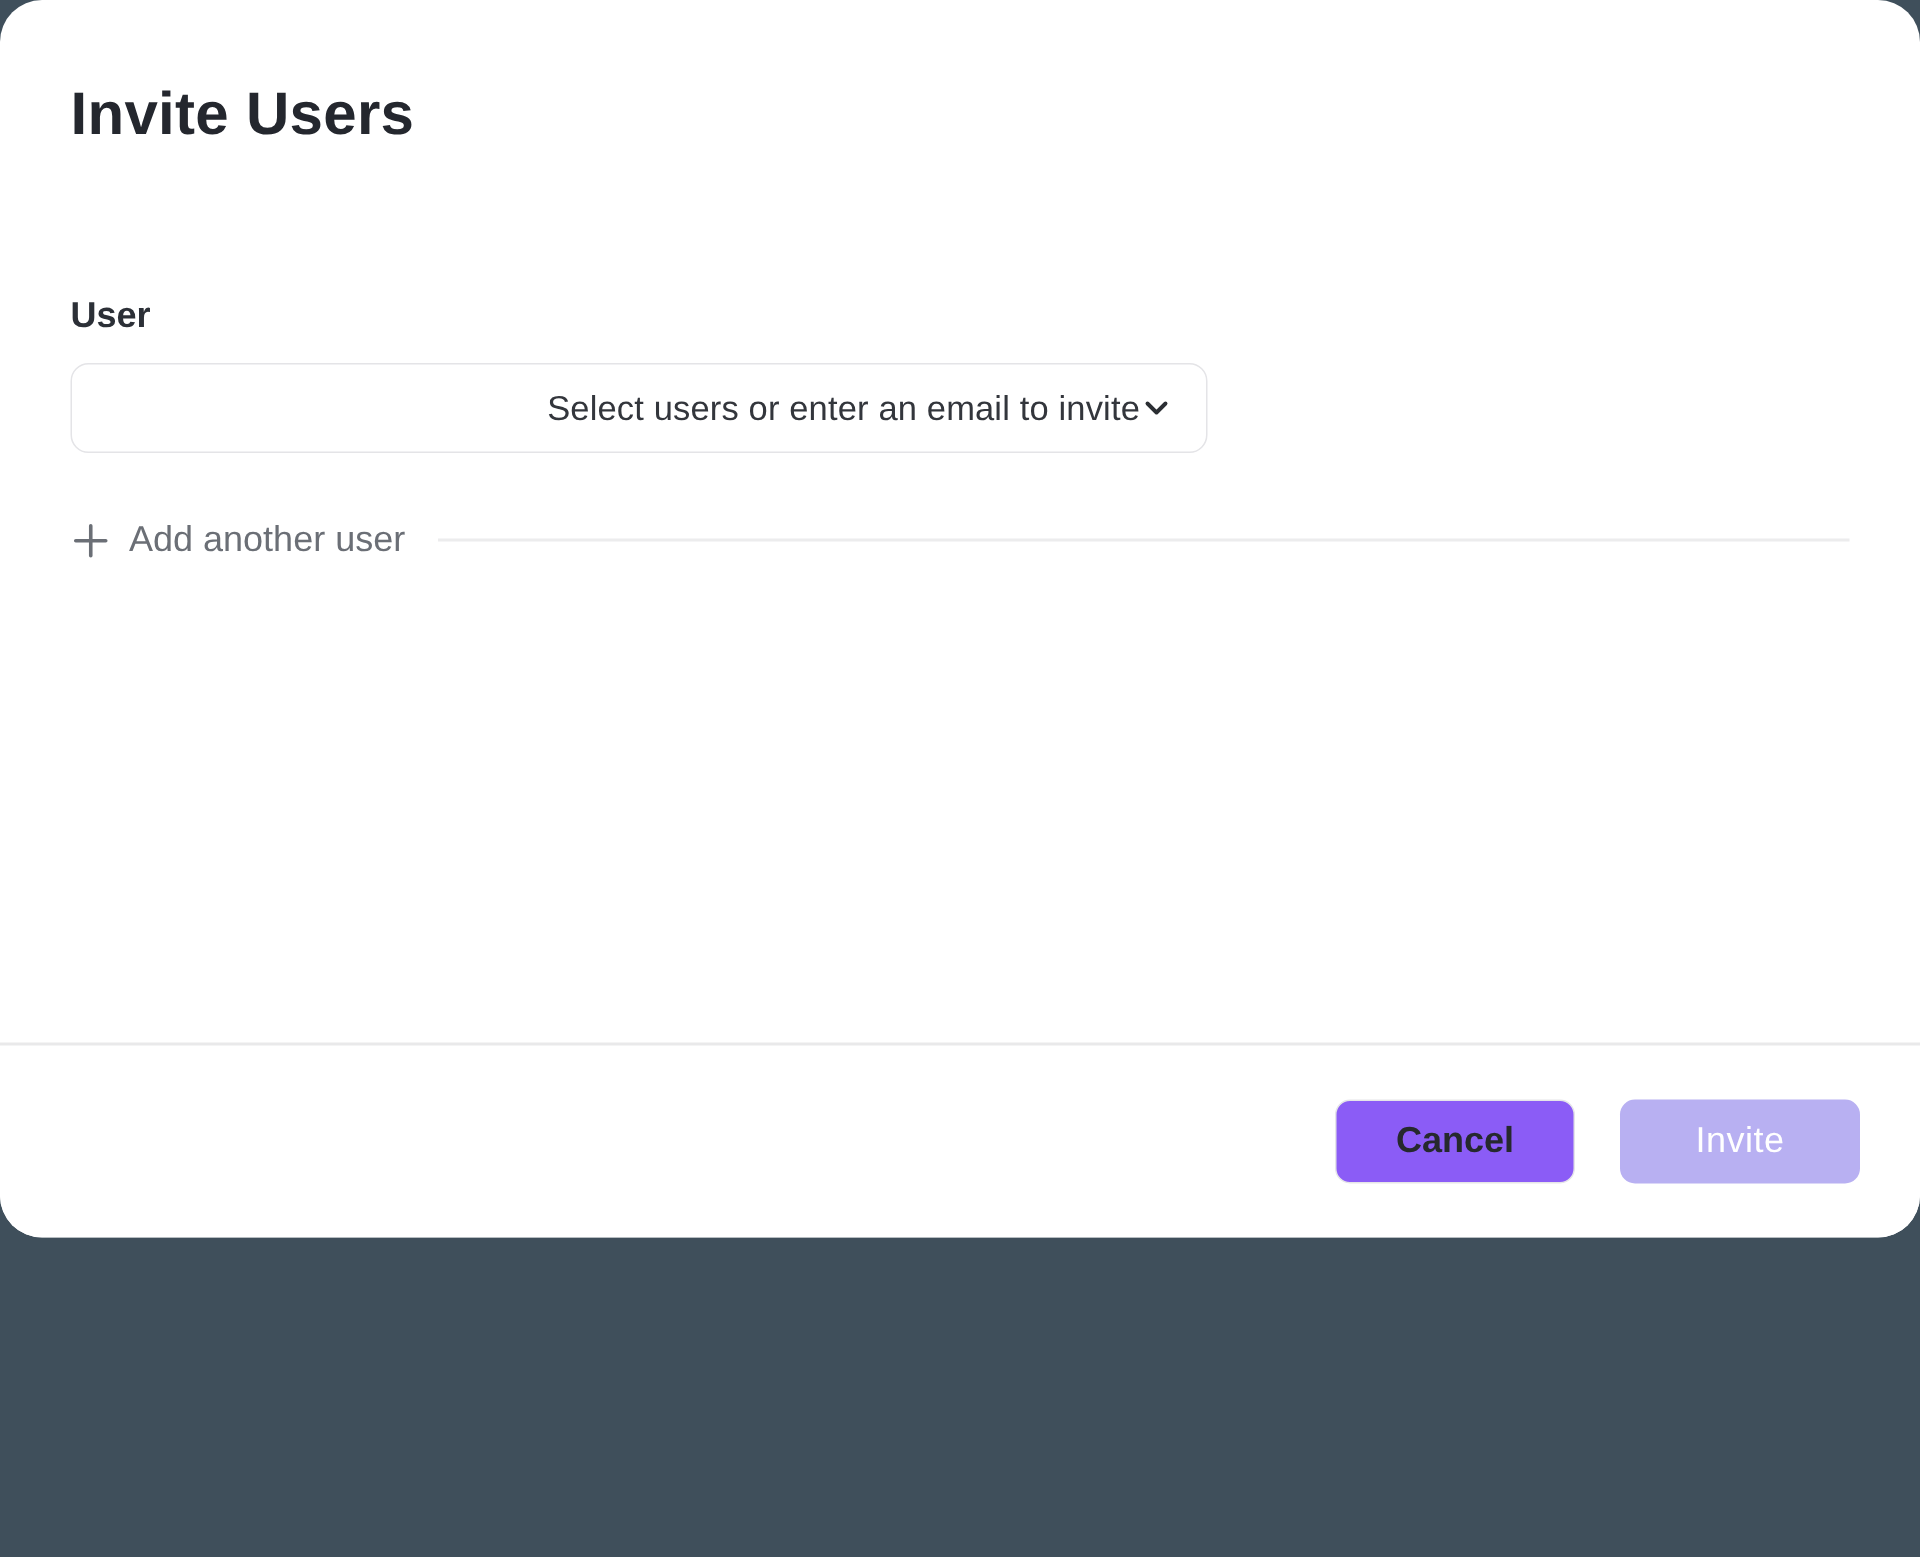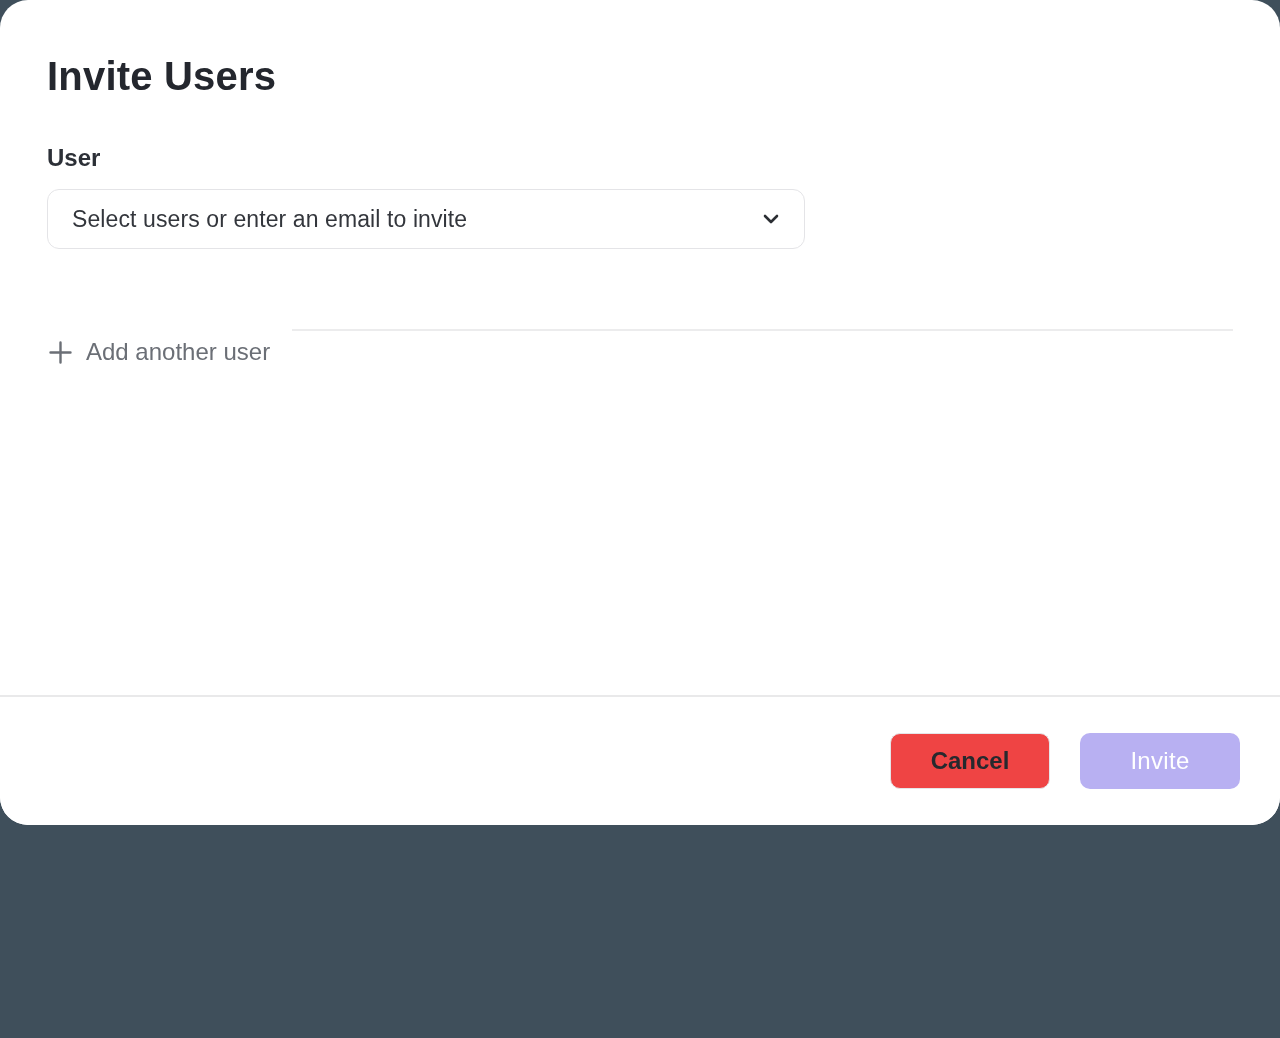--- a/index.html
+++ b/index.html
@@ -36,40 +36,40 @@
     margin-top:52px;
     font-size:40px;
     line-height:48px;
     font-weight:700;
     letter-spacing:0.2px;
     color:var(--title);
   }
   .form-row{
     display:flex;
     gap:42px;
-    margin-top:43px;
+    margin-top:96px;
   }
   .field{display:flex;flex-direction:column;}
   .field-user{width:758px;}
   .field-role{width:280px;}
   .label{
     font-size:24px;
     line-height:30px;
     font-weight:700;
     color:var(--label);
     margin-bottom:16px;
   }
   .select{
     height:60px;
     border:1px solid var(--select-border);
     border-radius:12px;
     background:#fff;
     display:flex;
     align-items:center;
-    justify-content:space-between;
+    justify-content:flex-end;
     padding:0 22px 0 24px;
     cursor:pointer;
   }
   .select-text{
     font-size:23px;
     color:var(--select-text);
     letter-spacing:0.1px;
     white-space:nowrap;
     overflow:hidden;
   }
@@ -83,21 +83,20 @@
     display:flex;
     align-items:center;
     gap:12px;
     background:none;
     border:none;
     cursor:pointer;
     font-family:inherit;
     font-size:24px;
     color:var(--muted);
     padding:0;
-    margin-top:45px;
   }
   .plus{display:flex;align-items:center;color:var(--muted);}
   .add-divider{
     flex:1;
     height:2px;
     background:var(--divider);
     margin-left:22px;
   }
   .footer{
     position:absolute;
@@ -117,21 +116,21 @@
     border-radius:10px;
     font-family:inherit;
     font-size:24px;
     cursor:pointer;
     display:flex;
     align-items:center;
     justify-content:center;
     padding:0 36px;
   }
   .btn-cancel{
-    background:#ef4444;
+    background:#8b5cf6;
     border:1px solid var(--cancel-border);
     color:var(--cancel-text);
     font-weight:700;
     margin-left:45px;
   }
   .btn-invite{
     background:var(--invite-bg);
     border:none;
     color:var(--invite-text);
     font-weight:400;

